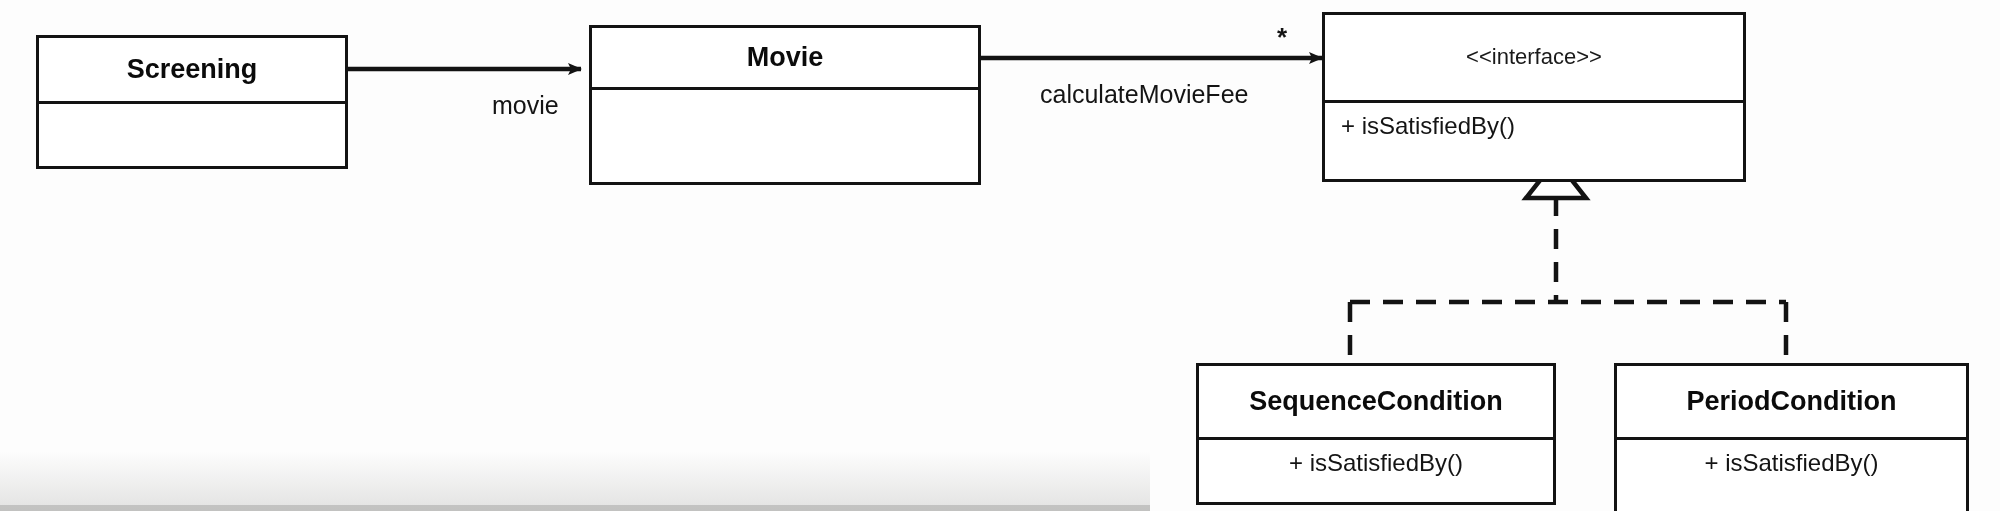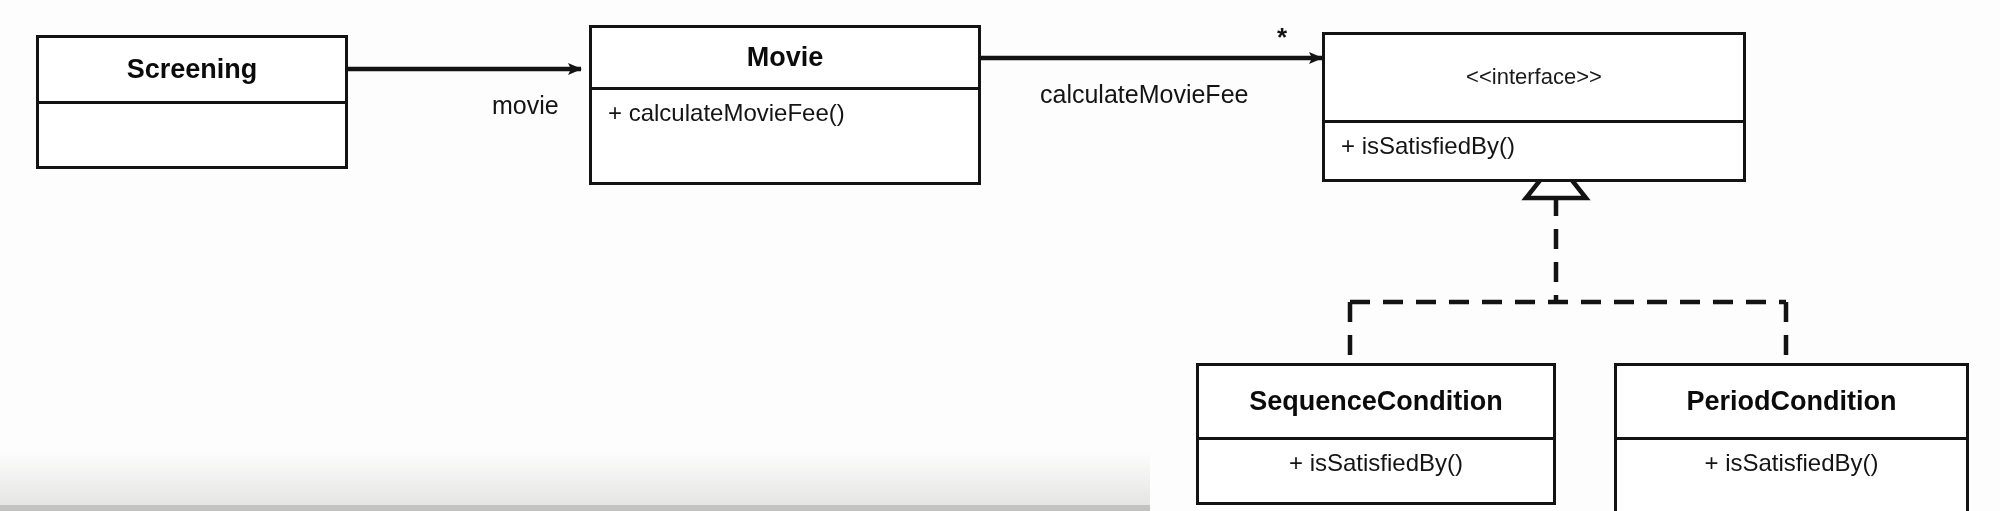--- a/index.html
+++ b/index.html
@@ -146,25 +146,24 @@
     <div class="uml-header" style="height:66px;">
       <div class="uml-name">Screening</div>
     </div>
   </div>
 
   <div class="uml-class" style="left:589px; top:25px; width:392px; height:160px;">
     <div class="uml-header" style="height:62px;">
       <div class="uml-name">Movie</div>
     </div>
     <div class="uml-ops">
-      <div class="uml-op">+ calculateMovieFee()</div>
     </div>
   </div>
 
-  <div class="uml-class" style="left:1322px; top:12px; width:424px; height:150px;margin-top:20px;">
+  <div class="uml-class" style="left:1322px; top:12px; width:424px; height:170px;">
     <div class="uml-header" style="height:88px;">
       <div class="uml-stereotype">&lt;&lt;interface&gt;&gt;</div>
     </div>
     <div class="uml-ops">
       <div class="uml-op">+ isSatisfiedBy()</div>
     </div>
   </div>
 
   <div class="uml-class" style="left:1196px; top:363px; width:360px; height:142px;">
     <div class="uml-header" style="height:74px;">

